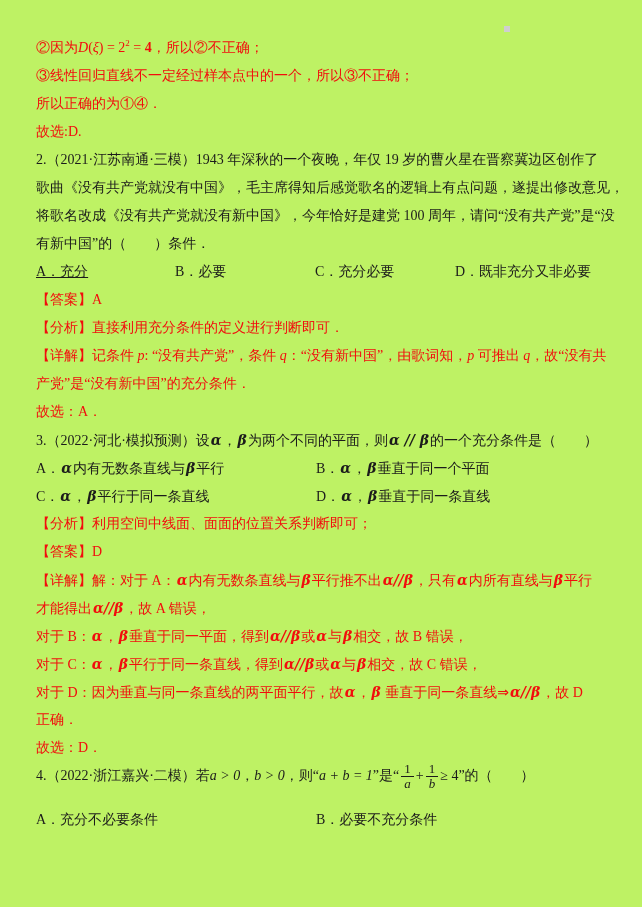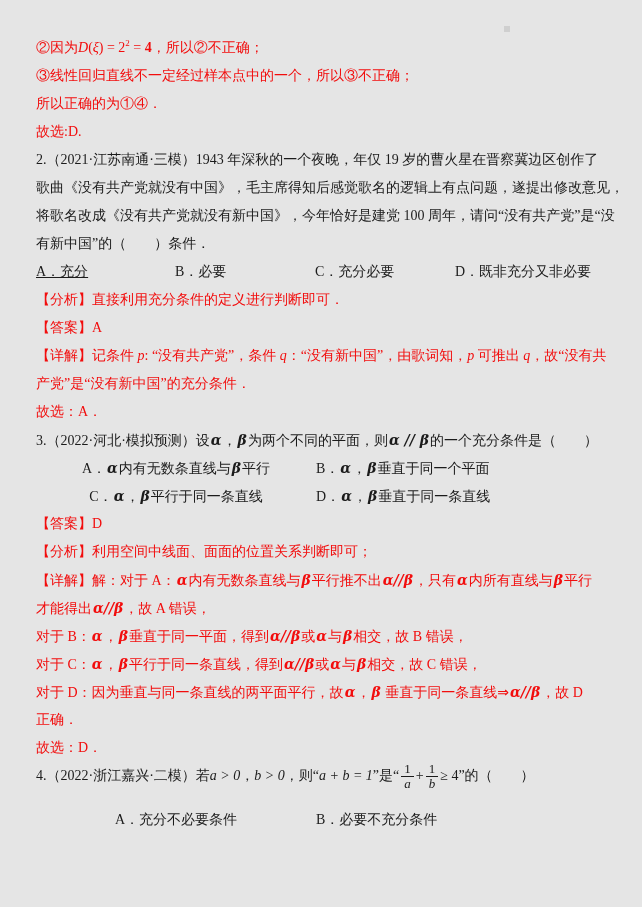--- a/index.html
+++ b/index.html
@@ -7,21 +7,21 @@
     padding: 0;
     background: #ffffff;
     width: 642px;
     height: 907px;
     overflow: hidden;
   }
   .page {
     position: relative;
     width: 642px;
     height: 907px;
-    background: #e5e5e5;
+    background: #bef264;
     font-family: "Liberation Serif", "DejaVu Serif", serif;
     font-size: 14px;
     color: #1b1b1b;
   }
   .doc {
     position: absolute;
     top: 34px;
     left: 36px;
     right: 26px;
   }
@@ -47,21 +47,21 @@
     font-family: "Liberation Serif", serif;
     vertical-align: super;
     font-size: 9px;
     line-height: 0;
   }
   
   .cols4 .col, .cols2 .col { display: inline-block; vertical-align: top; }
   .cols4 .col0 { width: 139px; text-decoration: underline; }
   .cols4 .col1 { width: 140px; }
   .cols4 .col2 { width: 140px; }
-  .cols2 .col0 { width: 280px; text-align: center; }
+  .cols2 .col0 { width: 280px; }
   
   .s-frac {
     display: inline-flex;
     flex-direction: column;
     align-items: center;
     vertical-align: middle;
     line-height: 1.1;
     font-size: 13px;
     font-family: "Liberation Serif", serif;
     margin: 0 2px;
@@ -89,30 +89,30 @@
   <div class="doc">
       <div class="line red"><span class="s-cn">②因为</span><span class="s-mi">D</span><span class="s-m">(</span><span class="s-mi">ξ</span><span class="s-m">) = 2</span><span class="s-sup">2</span><span class="s-m"> = </span><span class="s-mb">4</span><span class="s-cn">，所以②不正确；</span></div>
       <div class="line red"><span class="s-cn">③线性回归直线不一定经过样本点中的一个，所以③不正确；</span></div>
       <div class="line red"><span class="s-cn">所以正确的为①④．</span></div>
       <div class="line red"><span class="s-cn">故选:D.</span></div>
       <div class="line black"><span class="s-cn">2.（2021·江苏南通·三模）1943 年深秋的一个夜晚，年仅 19 岁的曹火星在晋察冀边区创作了</span></div>
       <div class="line black"><span class="s-cn">歌曲《没有共产党就没有中国》，毛主席得知后感觉歌名的逻辑上有点问题，遂提出修改意见，</span></div>
       <div class="line black"><span class="s-cn">将歌名改成《没有共产党就没有新中国》，今年恰好是建党 100 周年，请问“没有共产党”是“没</span></div>
       <div class="line black"><span class="s-cn">有新中国”的（　　）条件．</span></div>
       <div class="line black cols4"><span class="col col0"><span class="s-cn">A．充分</span></span><span class="col col1"><span class="s-cn">B．必要</span></span><span class="col col2"><span class="s-cn">C．充分必要</span></span><span class="col col3"><span class="s-cn">D．既非充分又非必要</span></span></div>
+      <div class="line red"><span class="s-cn">【答案】A</span></div>
       <div class="line red"><span class="s-cn">【分析】直接利用充分条件的定义进行判断即可．</span></div>
-      <div class="line red"><span class="s-cn">【答案】A</span></div>
       <div class="line red"><span class="s-cn">【详解】记条件 </span><span class="s-mi">p</span><span class="s-cn">: “没有共产党”，条件 </span><span class="s-mi">q</span><span class="s-cn">：“没有新中国”，由歌词知，</span><span class="s-mi">p</span><span class="s-cn"> 可推出 </span><span class="s-mi">q</span><span class="s-cn">，故“没有共</span></div>
       <div class="line red"><span class="s-cn">产党”是“没有新中国”的充分条件．</span></div>
       <div class="line red"><span class="s-cn">故选：A．</span></div>
       <div class="line black"><span class="s-cn">3.（2022·河北·模拟预测）设</span><span class="s-gk">α</span><span class="s-cn">，</span><span class="s-gk">β</span><span class="s-cn">为两个不同的平面，则</span><span class="s-gk">α // β</span><span class="s-cn">的一个充分条件是（　　）</span></div>
       <div class="line black cols2"><span class="col col0"><span class="s-cn">A．</span><span class="s-gk">α</span><span class="s-cn">内有无数条直线与</span><span class="s-gk">β</span><span class="s-cn">平行</span></span><span class="col col1"><span class="s-cn">B．</span><span class="s-gk">α</span><span class="s-cn">，</span><span class="s-gk">β</span><span class="s-cn">垂直于同一个平面</span></span></div>
       <div class="line black cols2"><span class="col col0"><span class="s-cn">C．</span><span class="s-gk">α</span><span class="s-cn">，</span><span class="s-gk">β</span><span class="s-cn">平行于同一条直线</span></span><span class="col col1"><span class="s-cn">D．</span><span class="s-gk">α</span><span class="s-cn">，</span><span class="s-gk">β</span><span class="s-cn">垂直于同一条直线</span></span></div>
+      <div class="line red"><span class="s-cn">【分析】利用空间中线面、面面的位置关系判断即可；</span></div>
       <div class="line red"><span class="s-cn">【答案】D</span></div>
-      <div class="line red"><span class="s-cn">【分析】利用空间中线面、面面的位置关系判断即可；</span></div>
       <div class="line red"><span class="s-cn">【详解】解：对于 A：</span><span class="s-gk">α</span><span class="s-cn">内有无数条直线与</span><span class="s-gk">β</span><span class="s-cn">平行推不出</span><span class="s-gk">α//β</span><span class="s-cn">，只有</span><span class="s-gk">α</span><span class="s-cn">内所有直线与</span><span class="s-gk">β</span><span class="s-cn">平行</span></div>
       <div class="line red"><span class="s-cn">才能得出</span><span class="s-gk">α//β</span><span class="s-cn">，故 A 错误，</span></div>
       <div class="line red"><span class="s-cn">对于 B：</span><span class="s-gk">α</span><span class="s-cn">，</span><span class="s-gk">β</span><span class="s-cn">垂直于同一平面，得到</span><span class="s-gk">α//β</span><span class="s-cn">或</span><span class="s-gk">α</span><span class="s-cn">与</span><span class="s-gk">β</span><span class="s-cn">相交，故 B 错误，</span></div>
       <div class="line red"><span class="s-cn">对于 C：</span><span class="s-gk">α</span><span class="s-cn">，</span><span class="s-gk">β</span><span class="s-cn">平行于同一条直线，得到</span><span class="s-gk">α//β</span><span class="s-cn">或</span><span class="s-gk">α</span><span class="s-cn">与</span><span class="s-gk">β</span><span class="s-cn">相交，故 C 错误，</span></div>
       <div class="line red"><span class="s-cn">对于 D：因为垂直与同一条直线的两平面平行，故</span><span class="s-gk">α</span><span class="s-cn">，</span><span class="s-gk">β</span><span class="s-cn"> 垂直于同一条直线</span><span class="s-m">⇒</span><span class="s-gk">α//β</span><span class="s-cn">，故 D</span></div>
       <div class="line red"><span class="s-cn">正确．</span></div>
       <div class="line red"><span class="s-cn">故选：D．</span></div>
       <div class="line black tall">
         <span class="s-cn">4.（2022·浙江嘉兴·二模）若</span>
         <span class="s-mi">a &gt; 0</span>

